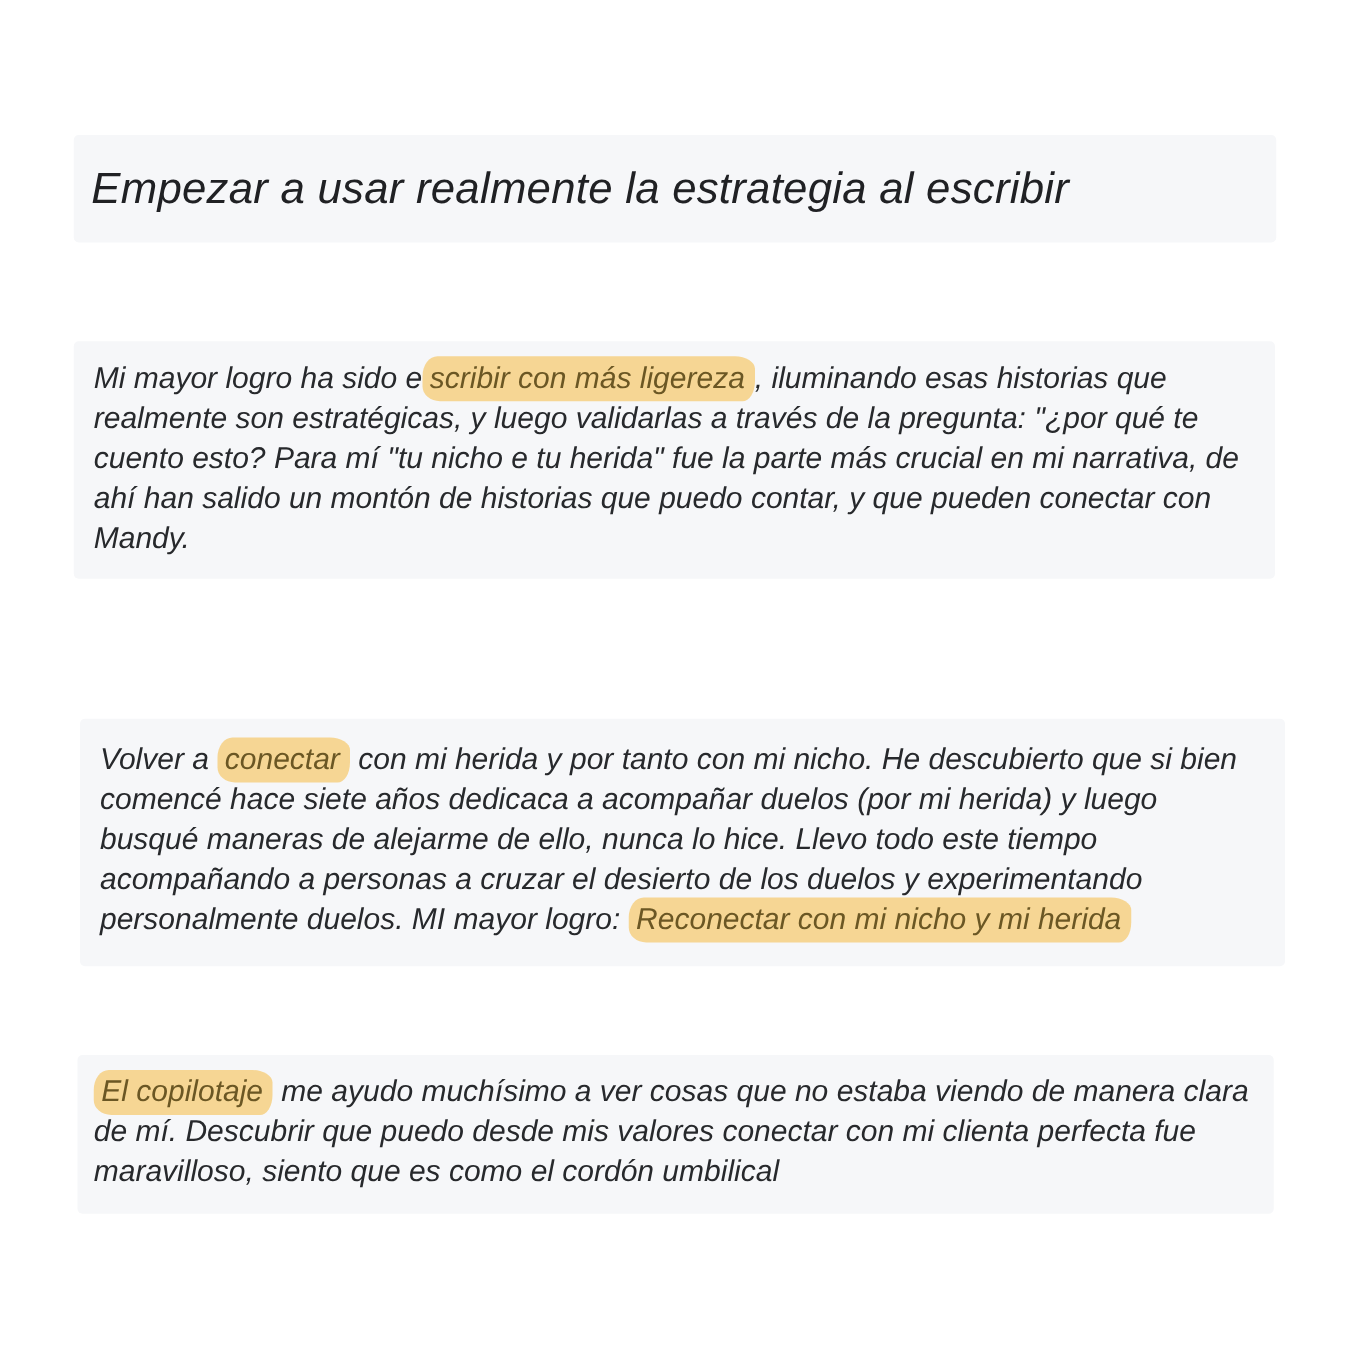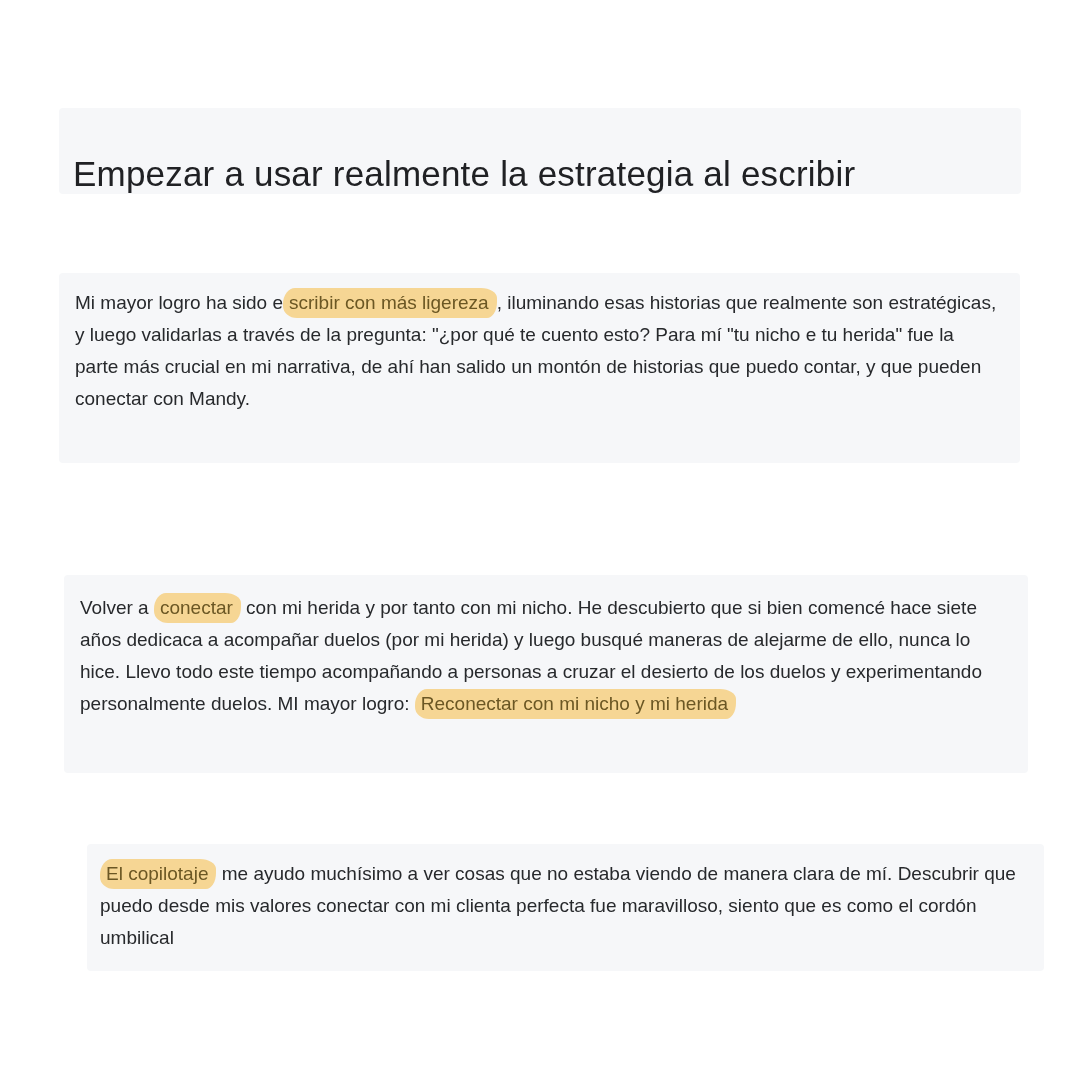--- a/index.html
+++ b/index.html
@@ -20,43 +20,45 @@
     background: var(--card-bg, #f6f7f9);
     border-radius: 4px;
     box-sizing: border-box;
   }
   #title-card {
     left: 59px;
     top: 108px;
     width: 962px;
     height: 86px;
     display: flex;
-    align-items: flex-end;
+    align-items: center;
     padding: 0 14px;
+    font-style: italic;
   }
   #title-card h1 {
     margin: 0;
     font-size: 35px;
     font-weight: 400;
     letter-spacing: 0.2px;
     color: var(--title-color, #202124);
     white-space: nowrap;
   }
   .text-card {
     color: var(--text-color, #27292c);
-    font-size: 19px;
+    font-size: 24px;
     line-height: 32px;
     padding: 14px 20px 14px 16px;
+    font-style: italic;
   }
   .text-card p {
     margin: 0;
   }
   #card-1 { left: 59px; top: 273px; width: 961px; height: 190px; }
   #card-2 { left: 64px; top: 575px; width: 964px; height: 198px; padding-top: 17px; }
-  #card-3 { left: 87px; top: 844px; width: 957px; height: 127px; padding-left: 13px; }
+  #card-3 { left: 62px; top: 844px; width: 957px; height: 127px; padding-left: 13px; }
   .hl {
     background: var(--hl, #f6d694);
     color: var(--hl-text, #6b5724);
     padding: 4px 8px 5px 6px;
     border-radius: 12px 16px 10px 14px / 16px 10px 16px 12px;
     box-decoration-break: clone;
   }
 </style>
 </head>
 <body>

